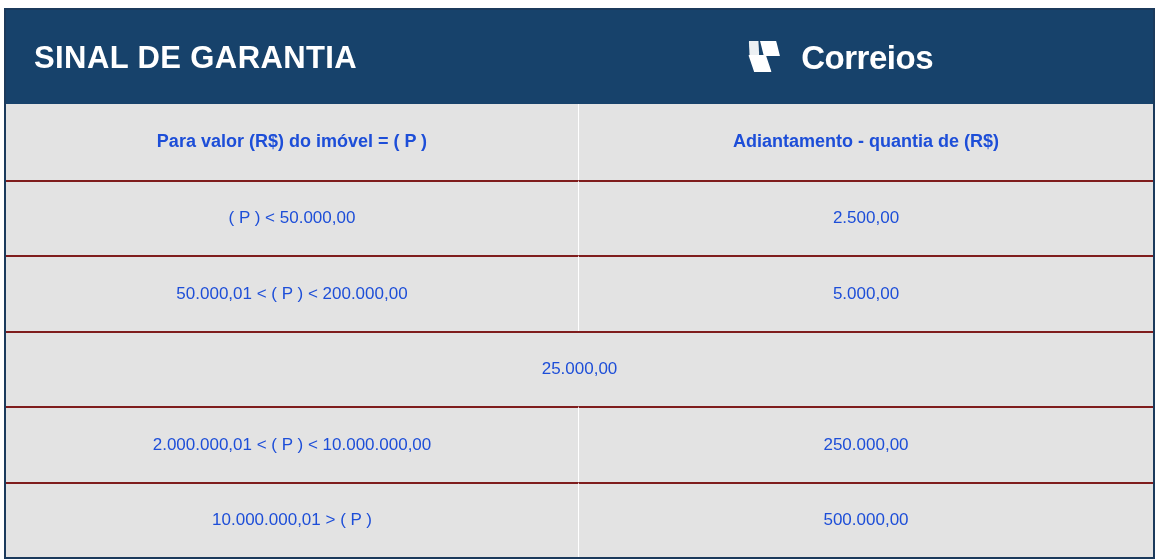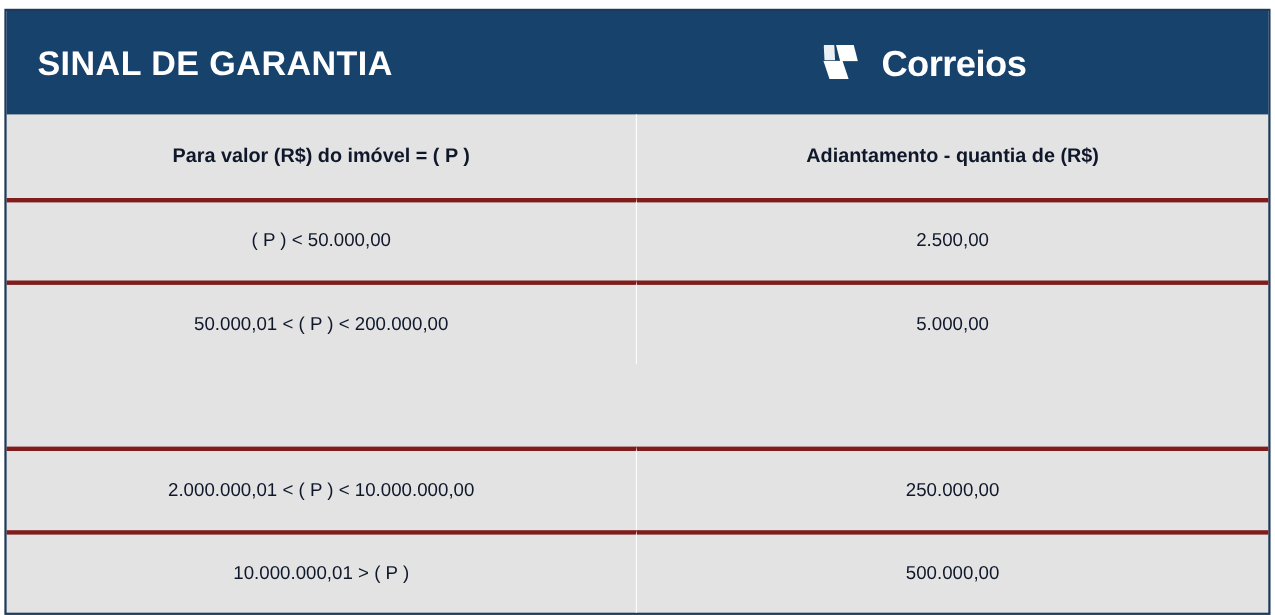--- a/index.html
+++ b/index.html
@@ -100,28 +100,28 @@
     flex: 1 1 auto;
     display: flex;
     flex-direction: column;
   }
   .row {
     display: flex;
     flex: 1 1 0;
     min-height: 0;
   }
   .row + .row .cell {
-    border-top: 4px solid #7f1d1d;
+    border-top: 2px solid #7f1d1d;
   }
   .cell {
     display: flex;
     align-items: center;
     justify-content: center;
     box-sizing: border-box;
-    color: #0f172a;
+    color: #1d4ed8;
     font-size: 17px;
     text-align: center;
     padding: 4px 10px;
   }
   .cell.col-left {
     flex: 0 0 573px;
     border-right: 1px solid #ffffff;
   }
   .cell.col-right {
     flex: 1 1 auto;
@@ -160,20 +160,21 @@
         <div class="cell col-left">( P ) &lt; 50.000,00</div>
         <div class="cell col-right">2.500,00</div>
       </div>
 
       <div class="row">
         <div class="cell col-left">50.000,01 &lt; ( P ) &lt; 200.000,00</div>
         <div class="cell col-right">5.000,00</div>
       </div>
 
       <div class="row">
+        <div class="cell col-right">25.000,00</div>
       </div>
 
 
       <div class="row">
         <div class="cell col-left">2.000.000,01 &lt; ( P ) &lt; 10.000.000,00</div>
         <div class="cell col-right">250.000,00</div>
       </div>
 
       <div class="row">
         <div class="cell col-left">10.000.000,01 &gt; ( P )</div>

